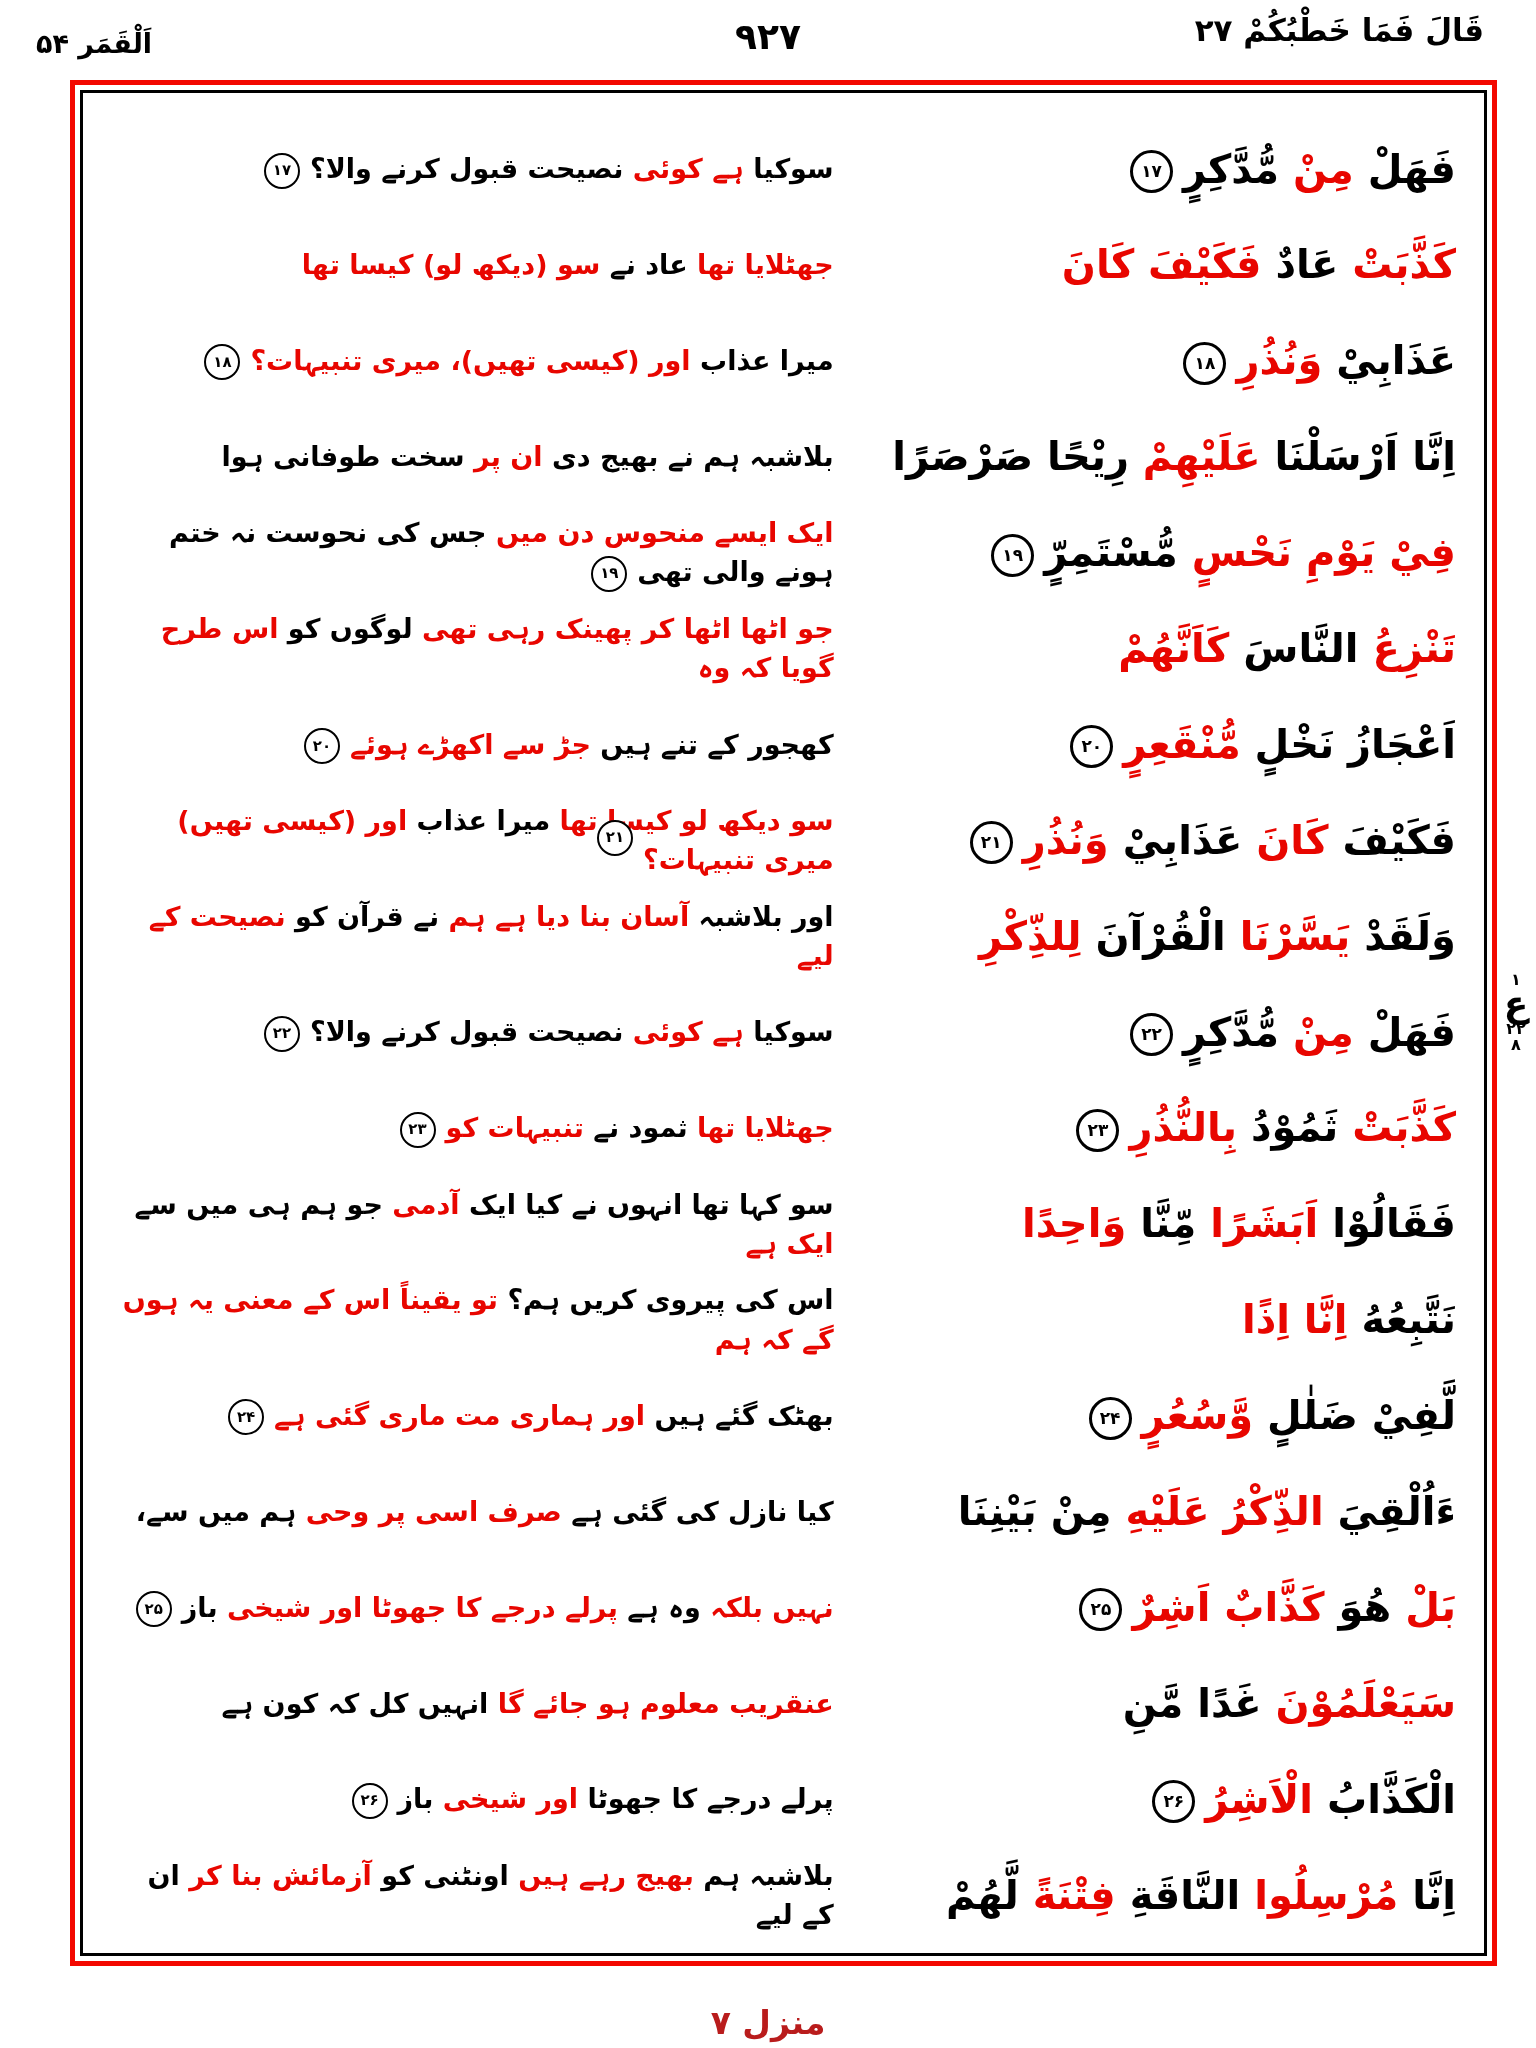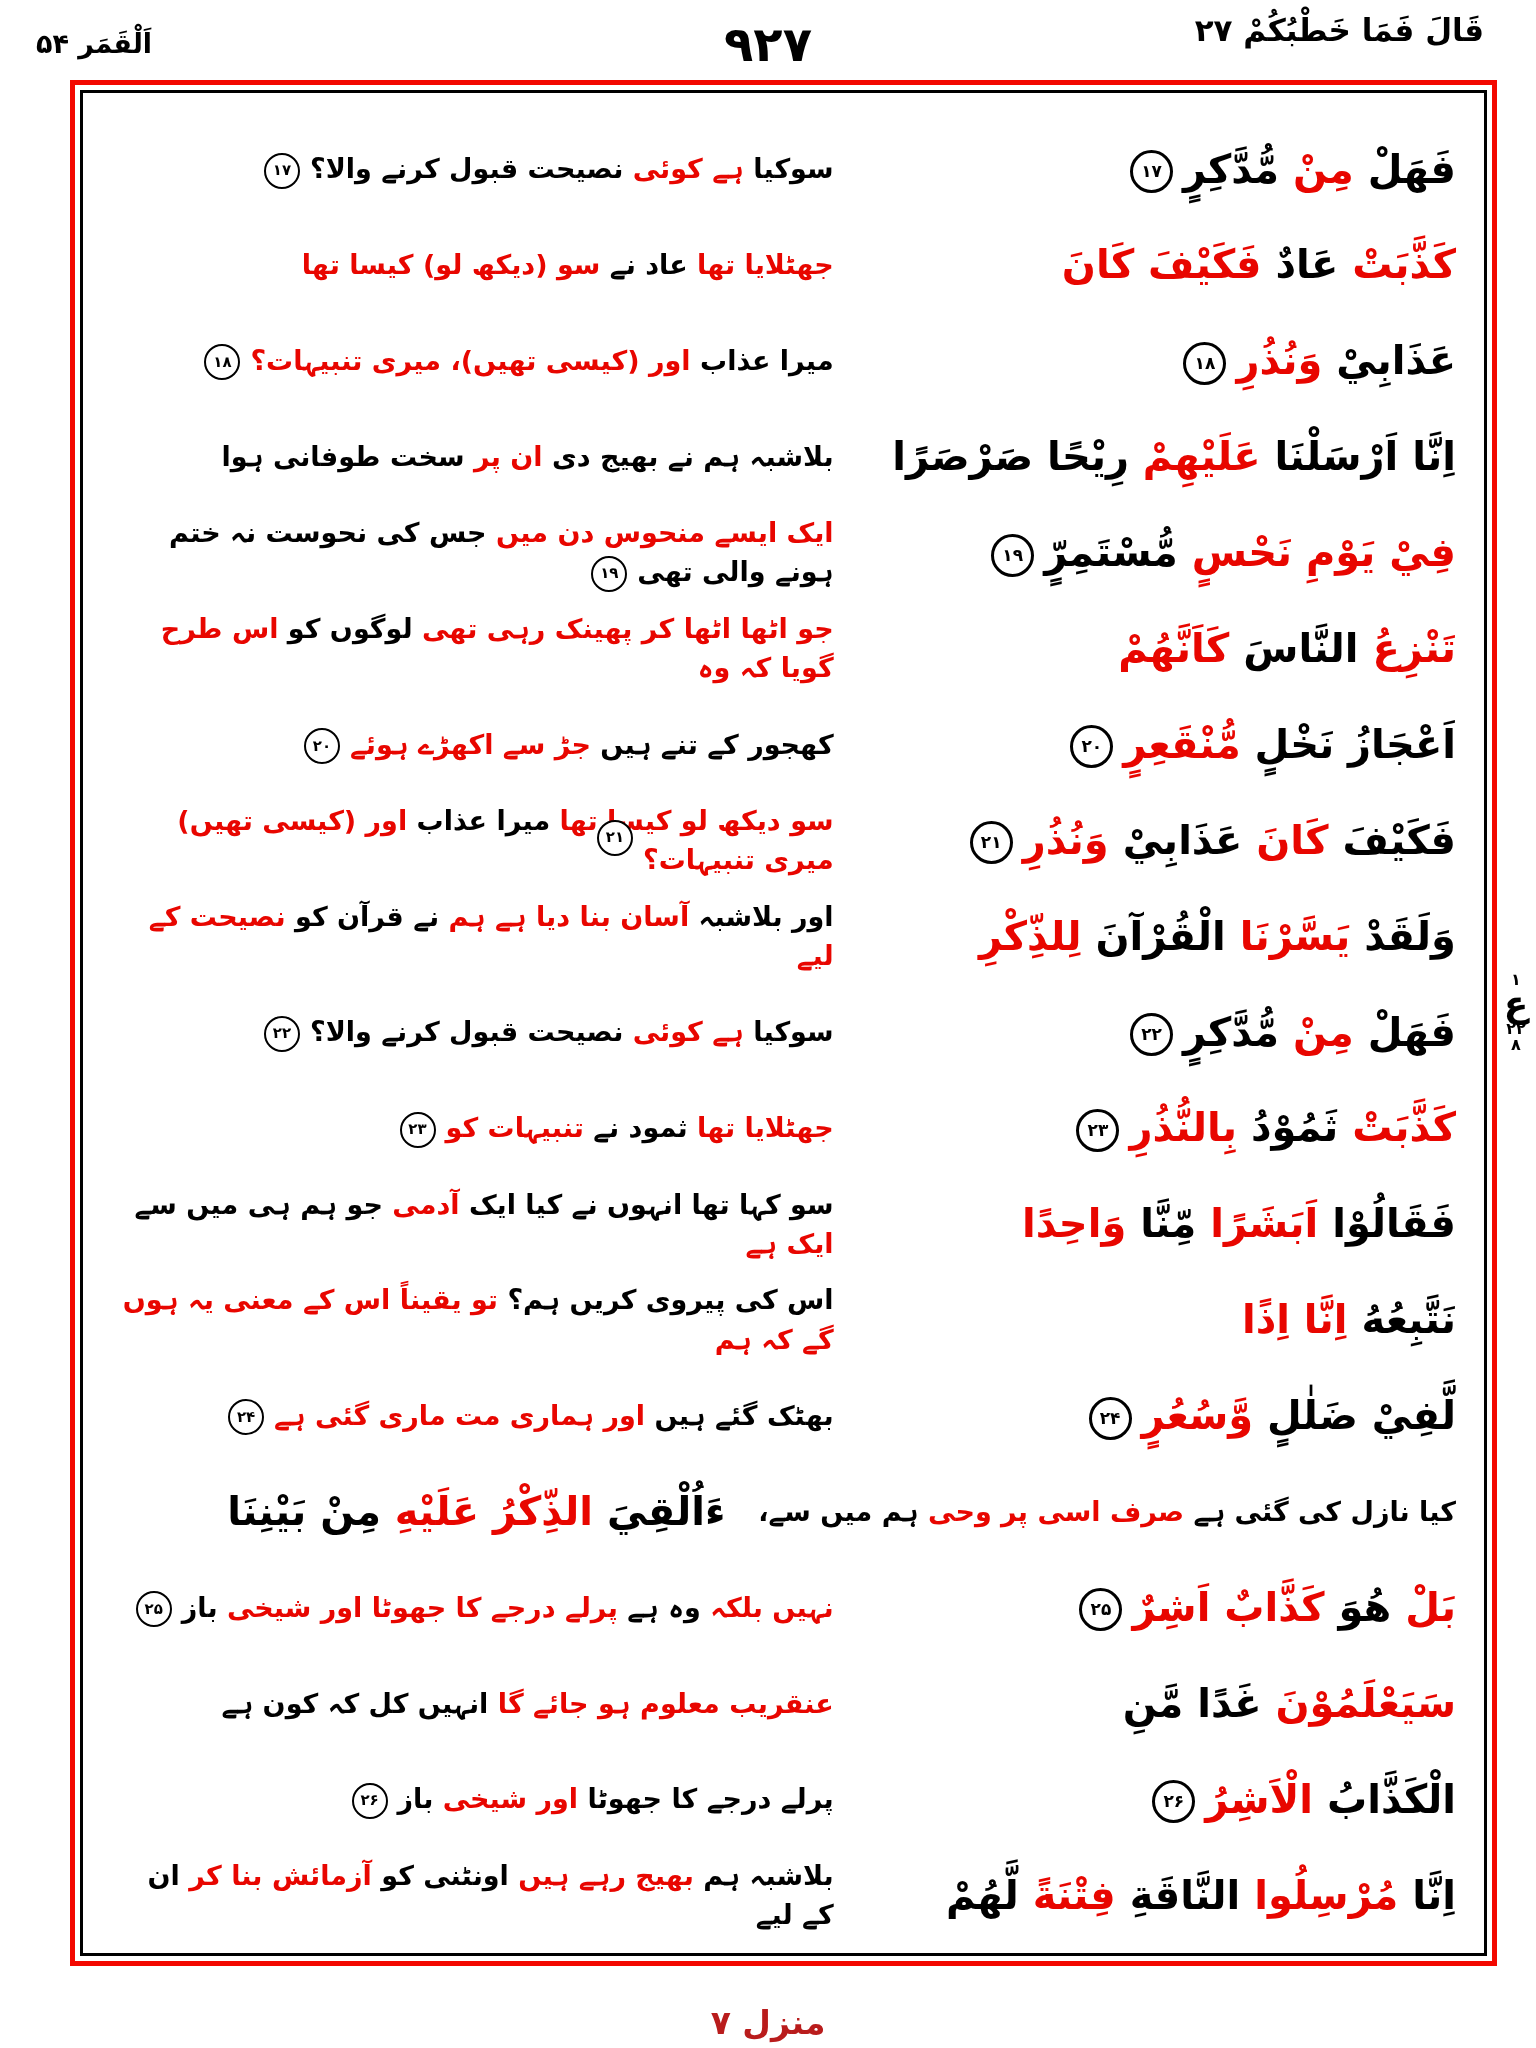--- a/index.html
+++ b/index.html
@@ -4,21 +4,21 @@
 <style>
   html,body{margin:0;padding:0;}
   body{
     width:1536px;height:2048px;position:relative;background:#ffffff;
     font-family:"DejaVu Sans",sans-serif;overflow:hidden;
     --red:#e80600;--bred:#f30800;
   }
   
   .hdr{position:absolute;font-weight:bold;color:#000;white-space:nowrap;}
   .hdr-juz{top:12px;right:52px;font-size:31px;direction:rtl;}
-  .hdr-page{top:16px;left:50%;transform:translateX(-50%);font-size:48px;letter-spacing:2px;}
+  .hdr-page{top:16px;left:50%;transform:translateX(-50%);font-size:36px;letter-spacing:2px;}
   .hdr-surah{top:28px;left:36px;font-size:27px;direction:rtl;}
   
   .frame{position:absolute;top:80px;left:70px;width:1427px;height:1886px;
          border:5px solid var(--bred);box-sizing:border-box;background:#fff;}
   .inner-frame{position:absolute;inset:5px;border:3px solid #000;box-sizing:border-box;
                padding:28px 28px 10px 20px;}
   .rows{display:flex;flex-direction:column;justify-content:space-between;height:100%;}
   .row{display:flex;align-items:center;flex:1 1 0;}
   .cell{box-sizing:border-box;direction:rtl;text-align:right;font-weight:bold;}
   .urdu{width:54%;font-size:27px;line-height:1.45;padding-left:16px;}
@@ -104,22 +104,22 @@
           </div>
           <div class="row">
             <div class="cell urdu"><span class="k">اس کی پیروی کریں ہم؟ </span><span class="r">تو یقیناً اس کے معنی یہ ہوں گے کہ ہم</span></div>
             <div class="cell arabic"><span class="k">نَتَّبِعُهُ </span><span class="r">اِنَّا اِذًا</span></div>
           </div>
           <div class="row">
             <div class="cell urdu"><span class="k">بھٹک گئے ہیں </span><span class="r">اور ہماری مت ماری گئی ہے</span><span class="vc">۲۴</span></div>
             <div class="cell arabic"><span class="k">لَّفِيْ ضَلٰلٍ </span><span class="r">وَّسُعُرٍ</span><span class="vc">۲۴</span></div>
           </div>
           <div class="row">
+            <div class="cell urdu"><span class="k">کیا نازل کی گئی ہے </span><span class="r">صرف اسی پر وحی </span><span class="k">ہم میں سے،</span></div>
             <div class="cell arabic"><span class="k">ءَاُلْقِيَ </span><span class="r">الذِّكْرُ عَلَيْهِ </span><span class="k">مِنْ بَيْنِنَا</span></div>
-            <div class="cell urdu"><span class="k">کیا نازل کی گئی ہے </span><span class="r">صرف اسی پر وحی </span><span class="k">ہم میں سے،</span></div>
           </div>
           <div class="row">
             <div class="cell urdu"><span class="r">نہیں بلکہ </span><span class="k">وہ ہے </span><span class="r">پرلے درجے کا جھوٹا اور شیخی </span><span class="k">باز</span><span class="vc">۲۵</span></div>
             <div class="cell arabic"><span class="r">بَلْ </span><span class="k">هُوَ </span><span class="r">كَذَّابٌ اَشِرٌ</span><span class="vc">۲۵</span></div>
           </div>
           <div class="row">
             <div class="cell urdu"><span class="r">عنقریب معلوم ہو جائے گا </span><span class="k">انہیں کل کہ کون ہے</span></div>
             <div class="cell arabic"><span class="r">سَيَعْلَمُوْنَ </span><span class="k">غَدًا مَّنِ</span></div>
           </div>
           <div class="row">

